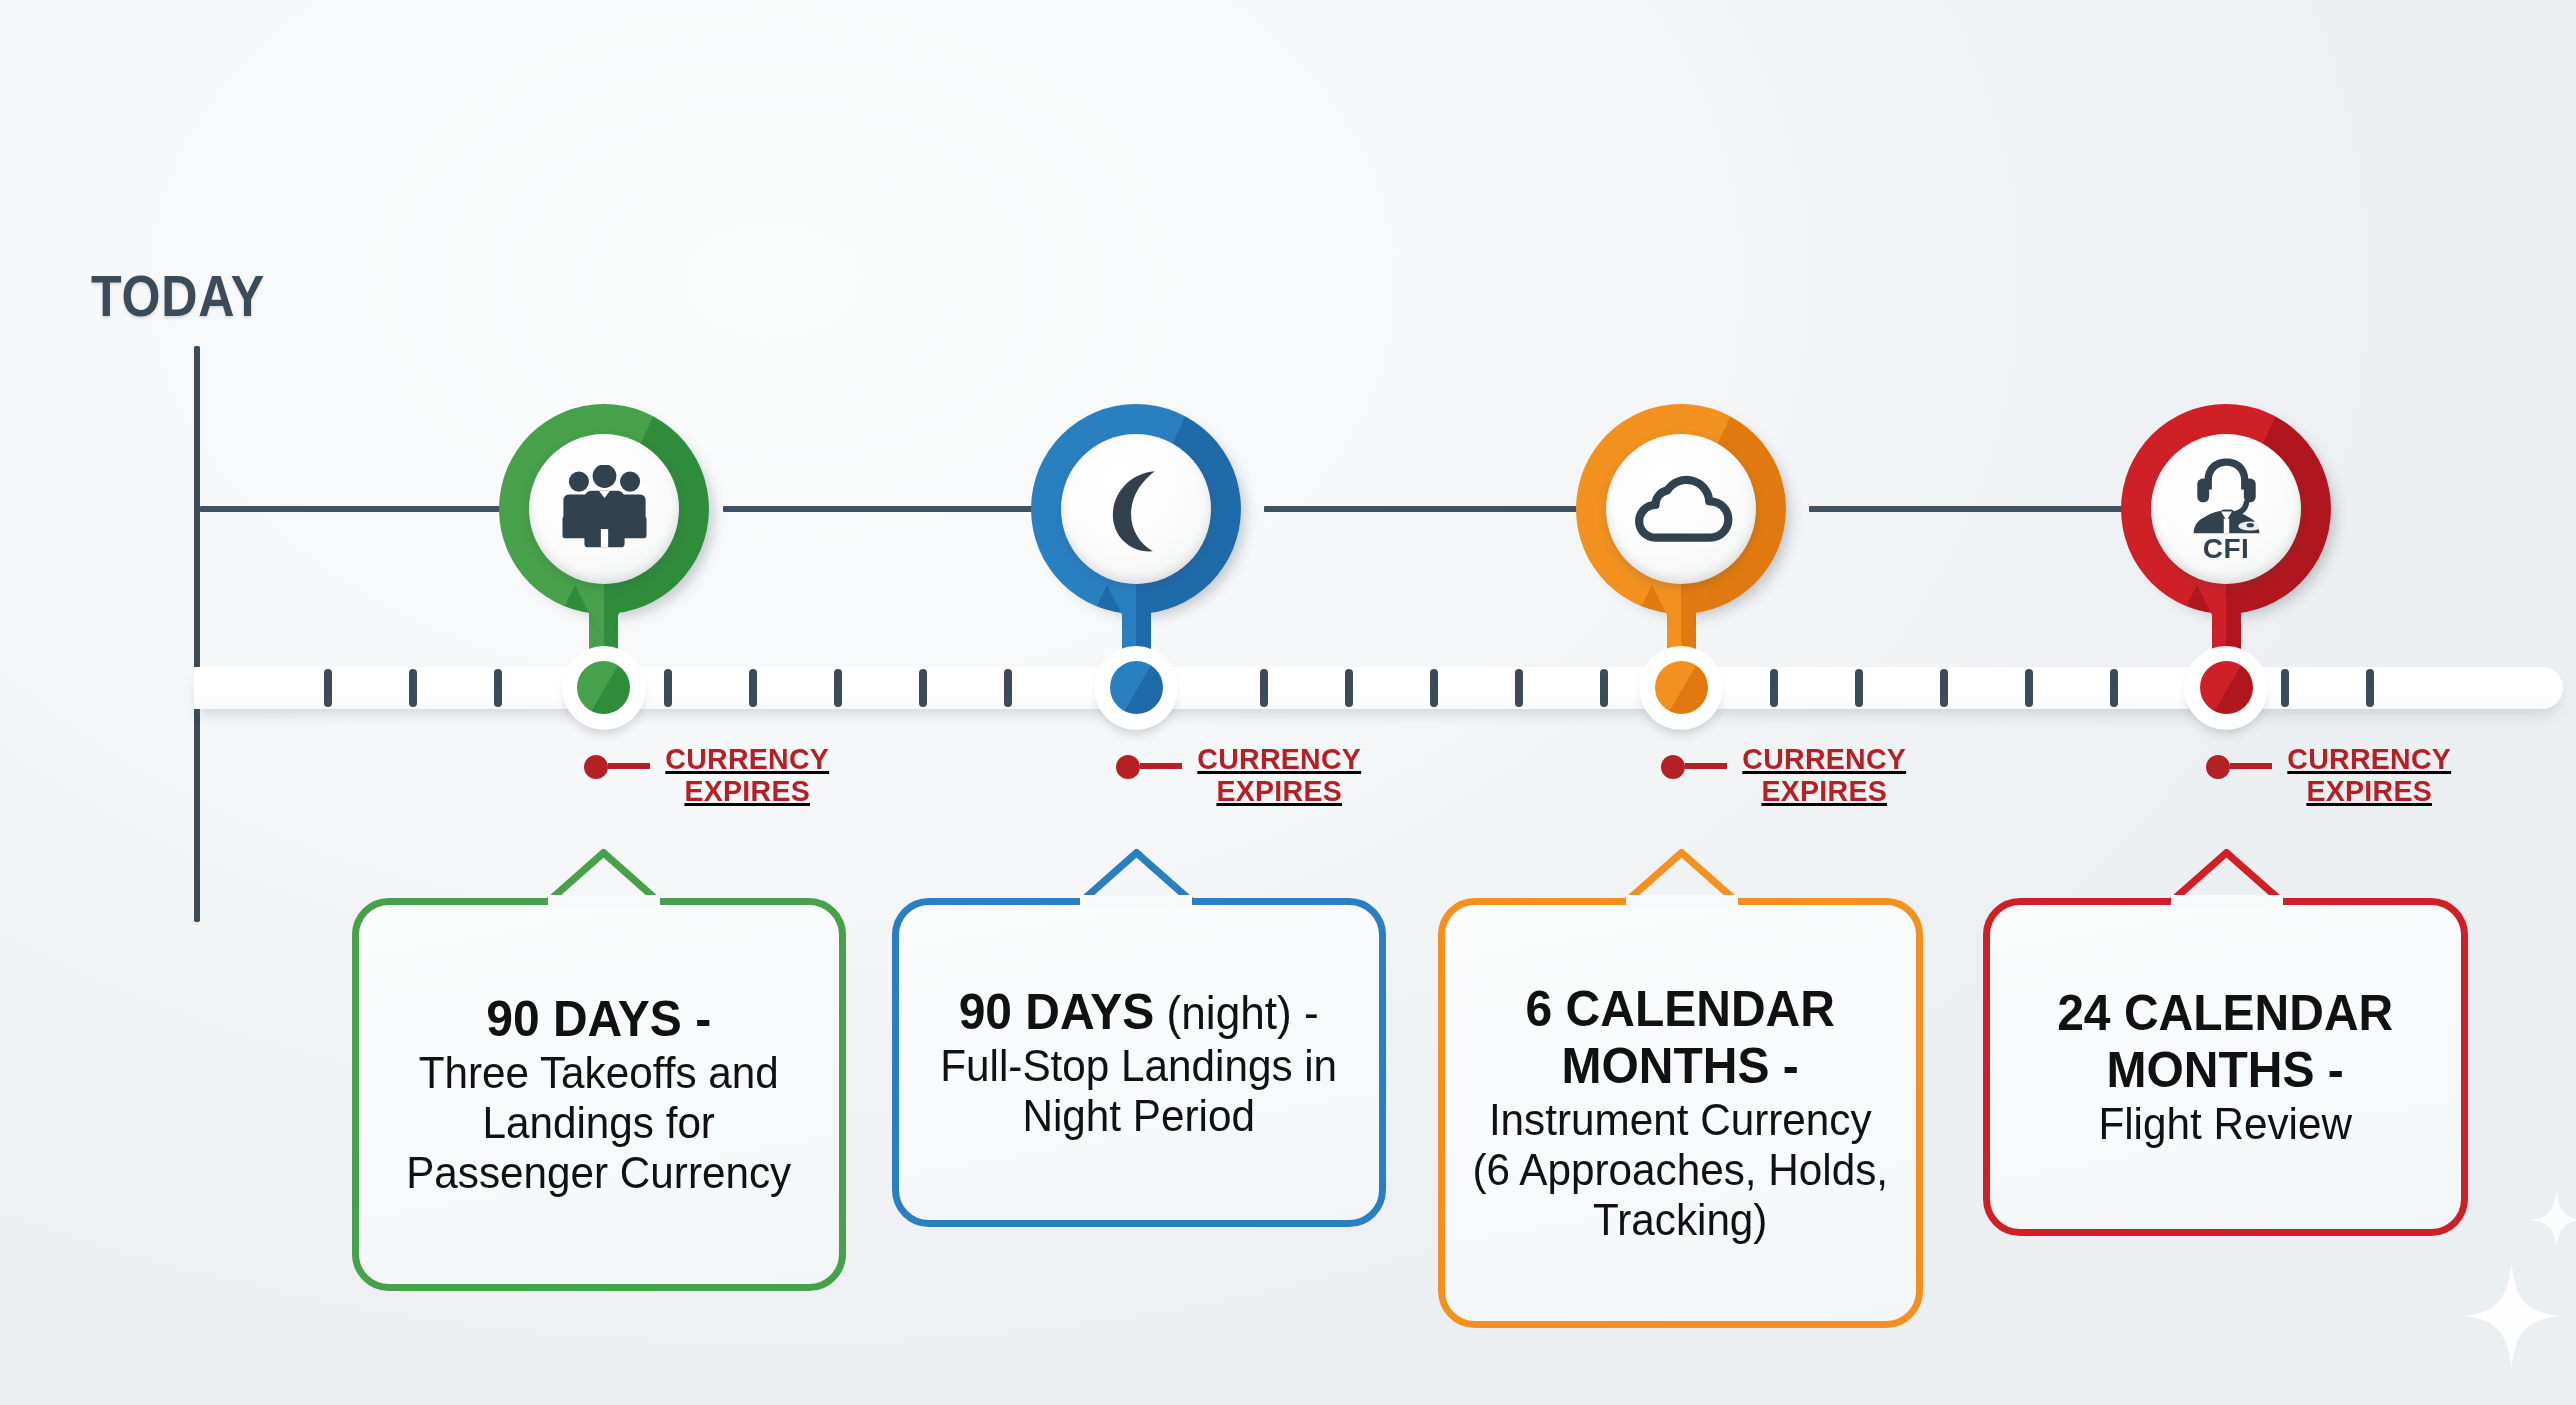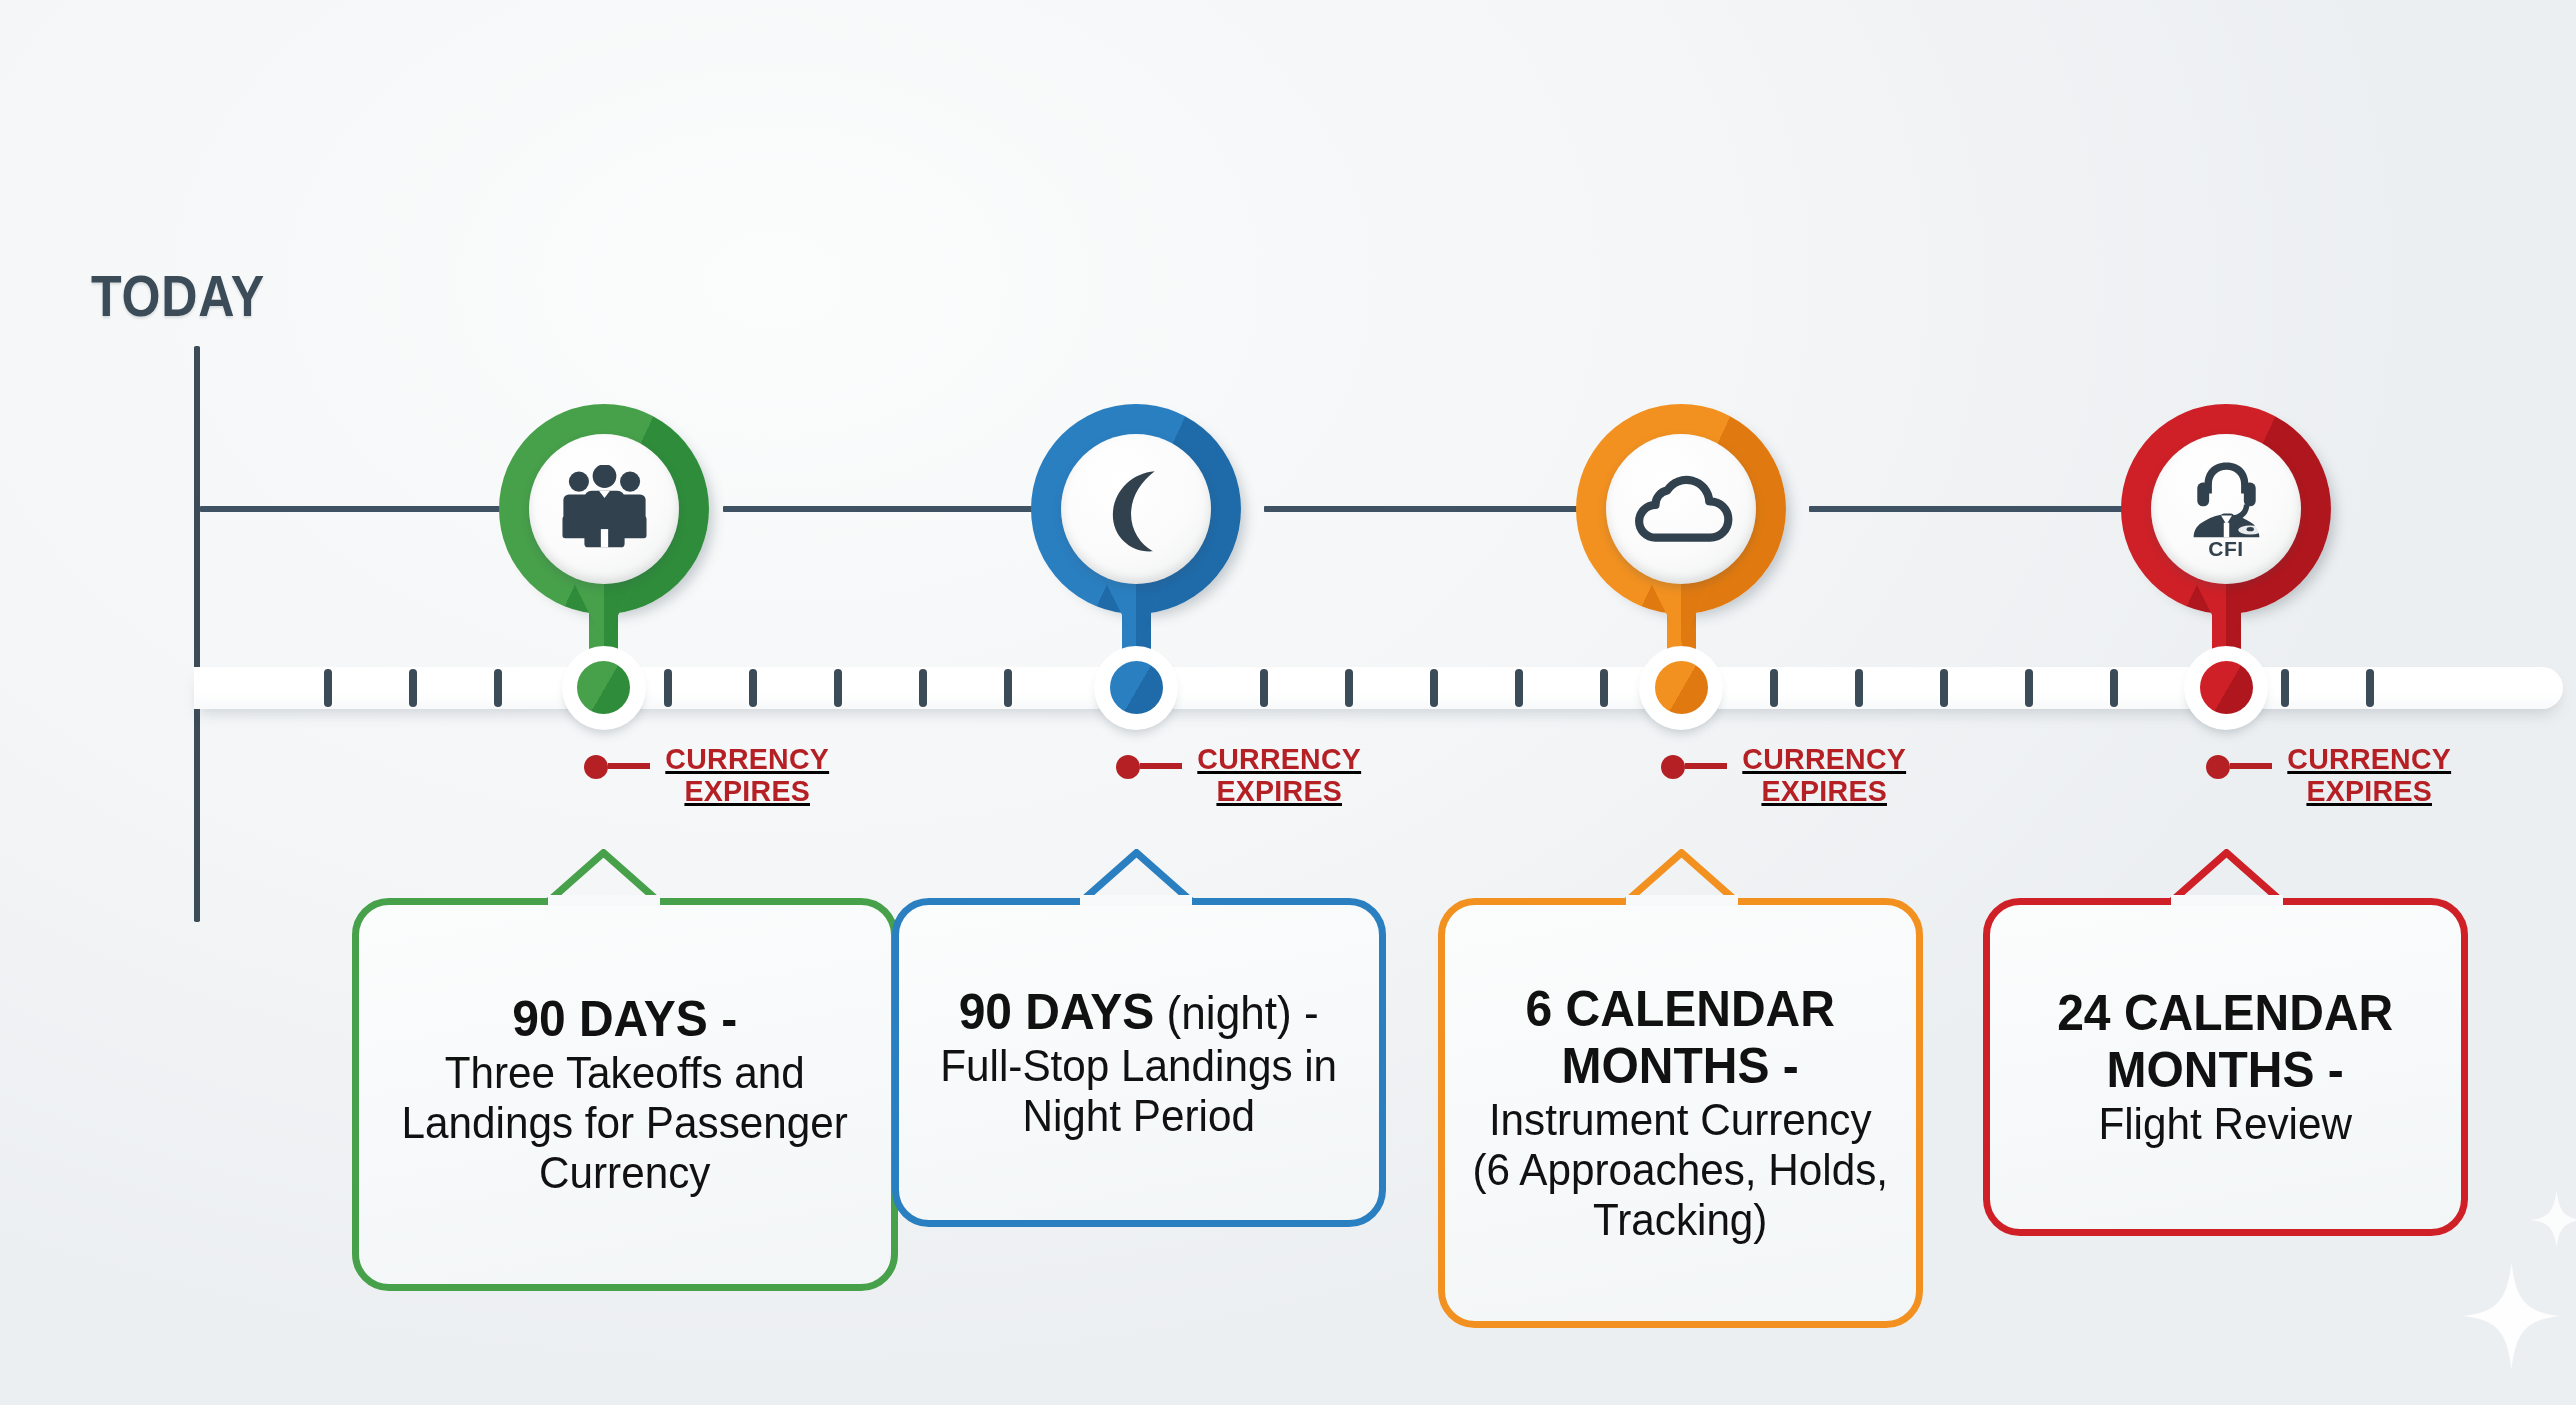--- a/index.html
+++ b/index.html
@@ -145,21 +145,21 @@
   }
   .pin-foot-dot {
     position: absolute;
     width: 53px;
     height: 53px;
     border-radius: 50%;
   }
   .cfi-text {
     font-family: "Liberation Sans Narrow", "Liberation Sans", sans-serif;
     font-weight: bold;
-    font-size: 21px;
+    font-size: 28px;
     color: #31414d;
     letter-spacing: 0.5px;
     margin-top: -3.7px;
   }
 
   
   .expires {
     position: absolute;
     display: flex;
     align-items: flex-start;
@@ -393,21 +393,21 @@
       <div class="expires" style="left: 2206px; top: 743px;">
         <div class="expires-dot" style="background: rgb(181, 32, 37);"></div>
         <div class="expires-line" style="background: rgb(181, 32, 37);"></div>
         <div class="expires-label" style="color: rgb(181, 32, 37);">CURRENCY
 EXPIRES</div>
       </div>
     </div>
 
   <div id="callouts-layer">
       <div class="callout" style="left: 352px; top: 865px; width: 494px;">
-        <div class="callout-box" style="width: 546px; height: 393px; border-color: rgb(71, 160, 74);">
+        <div class="callout-box" style="width: 494px; height: 393px; border-color: rgb(71, 160, 74);">
           <div class="callout-text"><span class="ttl">90 DAYS -</span><br><span class="sub">Three Takeoffs and Landings for Passenger Currency</span></div>
         </div>
       </div>
       <svg width="137" height="55" viewBox="0 0 150 60" style="position: absolute; left: 535px; top: 849px;">
         <path d="M14 58 L75 4 L136 58" fill="none" stroke="#47a04a" stroke-width="8" stroke-linejoin="miter"></path>
       </svg>
       <div class="notch-cover" style="left: 548px; top: 895px; width: 112px; height: 11px;"></div>
       <div class="callout" style="left: 892px; top: 865px; width: 494px;">
         <div class="callout-box" style="width: 494px; height: 329px; border-color: rgb(42, 127, 193);">
           <div class="callout-text"><span class="ttl">90 DAYS</span><span class="sub" style="font-size: 46px;"> (night) -</span><br><span class="sub">Full-Stop Landings in Night Period</span></div>

